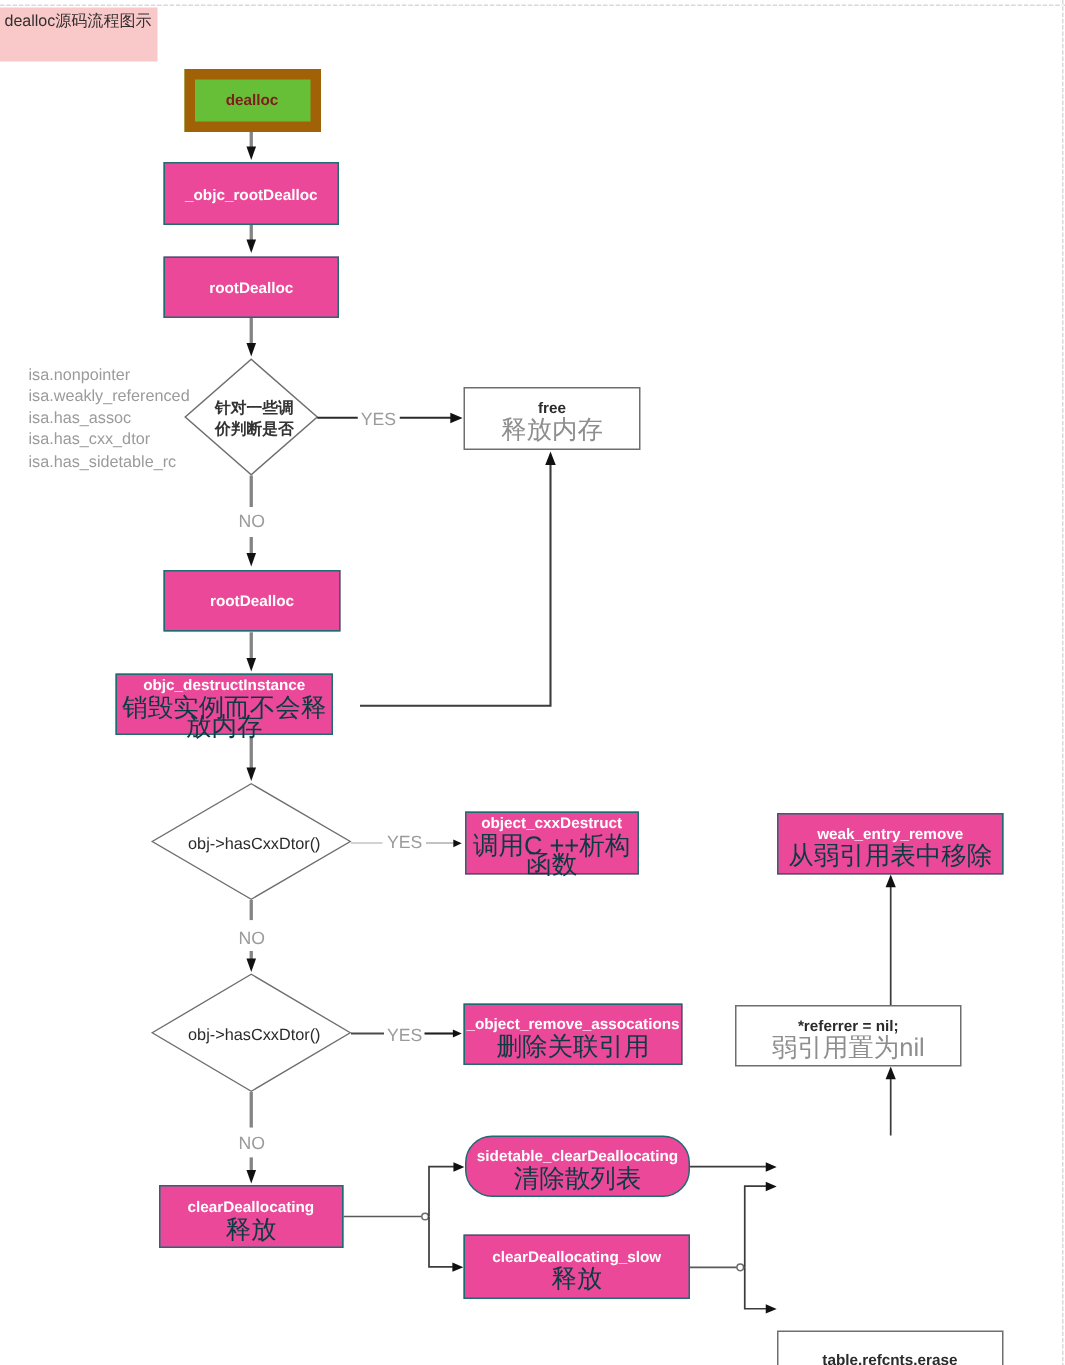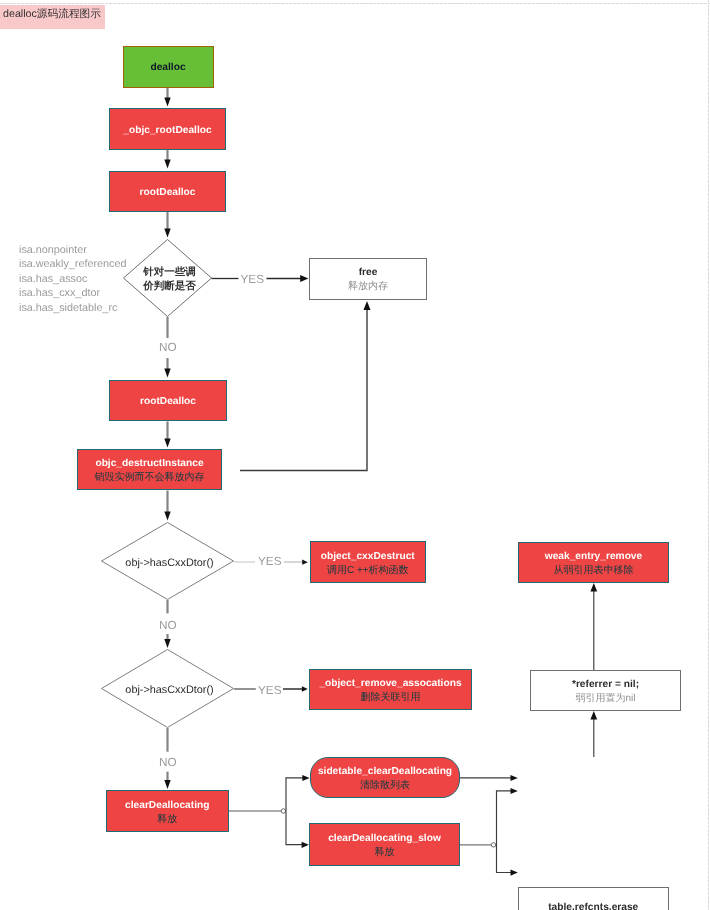--- a/index.html
+++ b/index.html
@@ -7,30 +7,30 @@
   body{width:710px;height:910px;background:#ffffff;-webkit-font-smoothing:antialiased;text-rendering:geometricPrecision;
        font-family:"Liberation Sans",sans-serif;overflow:hidden;}
   #canvas{position:relative;width:710px;height:910px;background:#fff;}
   .dotted-top{position:absolute;left:0;top:3px;width:710px;height:1px;
       background-image:linear-gradient(to right,#d9d9d9 0,#d9d9d9 3px,#ffffff 3px,#ffffff 4px);
       background-size:4.2px 1px;}
   .dotted-right{position:absolute;left:708px;top:0;width:1px;height:910px;
       background-image:linear-gradient(to bottom,#d9d9d9 0,#d9d9d9 3px,#ffffff 3px,#ffffff 4px);
       background-size:1px 4.2px;}
   #title{position:absolute;left:0;top:5px;background:#f9c9ca;color:#342f2f;
-      font-size:10.7px;line-height:13px;padding:3px 4px 8px 3px;letter-spacing:0;}
+      font-size:10.7px;line-height:13px;padding:3px 4px 20px 3px;letter-spacing:0;}
   .node{position:absolute;box-sizing:border-box;display:flex;
       flex-direction:column;align-items:center;justify-content:center;
       text-align:center;}
   .node > div{position:relative;top:1.6px;}
-  .teal{background:#ef4444;border:1px solid #1f6b73;color:#ffffff;}
-  .green{background:#66bf36;border:1px solid #a16207;color:#0f172a;}
+  .teal{background:#ec4899;border:1px solid #1f6b73;color:#ffffff;}
+  .green{background:#66bf36;border:7px solid #a16207;color:#7f1d1d;}
   .plain{background:#ffffff;border:1px solid #6e6e6e;color:#3b3b3b;}
   .t1{font-size:10.2px;font-weight:bold;line-height:12px;}
-  .t2{font-size:10px;line-height:13px;margin-top:1px;}
+  .t2{font-size:17px;line-height:13px;margin-top:1px;}
   .plain .t1{color:#2b2b2b;}
   .plain .t2{color:#8e8e8e;}
   .teal .t2{color:#0b3b40;}
   svg{position:absolute;left:0;top:0;}
   .sidelabel{position:absolute;font-size:10.8px;color:#9b9b9b;line-height:14.6px;white-space:nowrap;}
   .edgelabel{position:absolute;font-size:11.8px;color:#9b9b9b;white-space:nowrap;line-height:12px;text-align:center;}
   .dlabel{position:absolute;font-size:10.85px;color:#2b2b2b;white-space:nowrap;text-align:center;line-height:14.2px;}
   .dlabel.d1{font-size:10.5px;font-weight:bold;color:#333;}
 </style>
 </head>
@@ -155,42 +155,42 @@
 
   <div class="node teal" style="left:309.5px;top:541px;width:116.5px;height:42px;">
     <div class="t1">object_cxxDestruct</div>
     <div class="t2">调用C ++析构函数</div>
   </div>
 
   <div class="dlabel" style="left:103px;top:683px;width:133px;">
     <div>obj-&gt;hasCxxDtor()</div>
   </div>
 
-  <div class="node teal" style="left:309px;top:668.5px;width:163px;height:41.5px;">
+  <div class="node teal" style="left:309px;top:668.5px;width:146px;height:41.5px;">
     <div class="t1">_object_remove_assocations</div>
     <div class="t2">删除关联引用</div>
   </div>
 
   <div class="node teal" style="left:105.5px;top:790px;width:123.5px;height:42px;">
     <div class="t1">clearDeallocating</div>
     <div class="t2">释放</div>
   </div>
 
   <div class="node teal" style="left:310px;top:757px;width:150px;height:41px;border-radius:18px;">
     <div class="t1">sidetable_clearDeallocating</div>
     <div class="t2">清除散列表</div>
   </div>
 
   <div class="node teal" style="left:309px;top:823px;width:151px;height:43px;">
     <div class="t1">clearDeallocating_slow</div>
     <div class="t2">释放</div>
   </div>
 
 
-  <div class="node plain" style="left:530px;top:670px;width:151px;height:41px;">
+  <div class="node plain" style="left:490px;top:670px;width:151px;height:41px;">
     <div class="t1">*referrer = nil;</div>
     <div class="t2">弱引用置为nil</div>
   </div>
 
   <div class="node teal" style="left:518px;top:542px;width:151px;height:41px;">
     <div class="t1">weak_entry_remove</div>
     <div class="t2">从弱引用表中移除</div>
   </div>
 
   <div class="node plain" style="left:518px;top:851px;width:150.5px;height:52px;margin-top:36px;">

